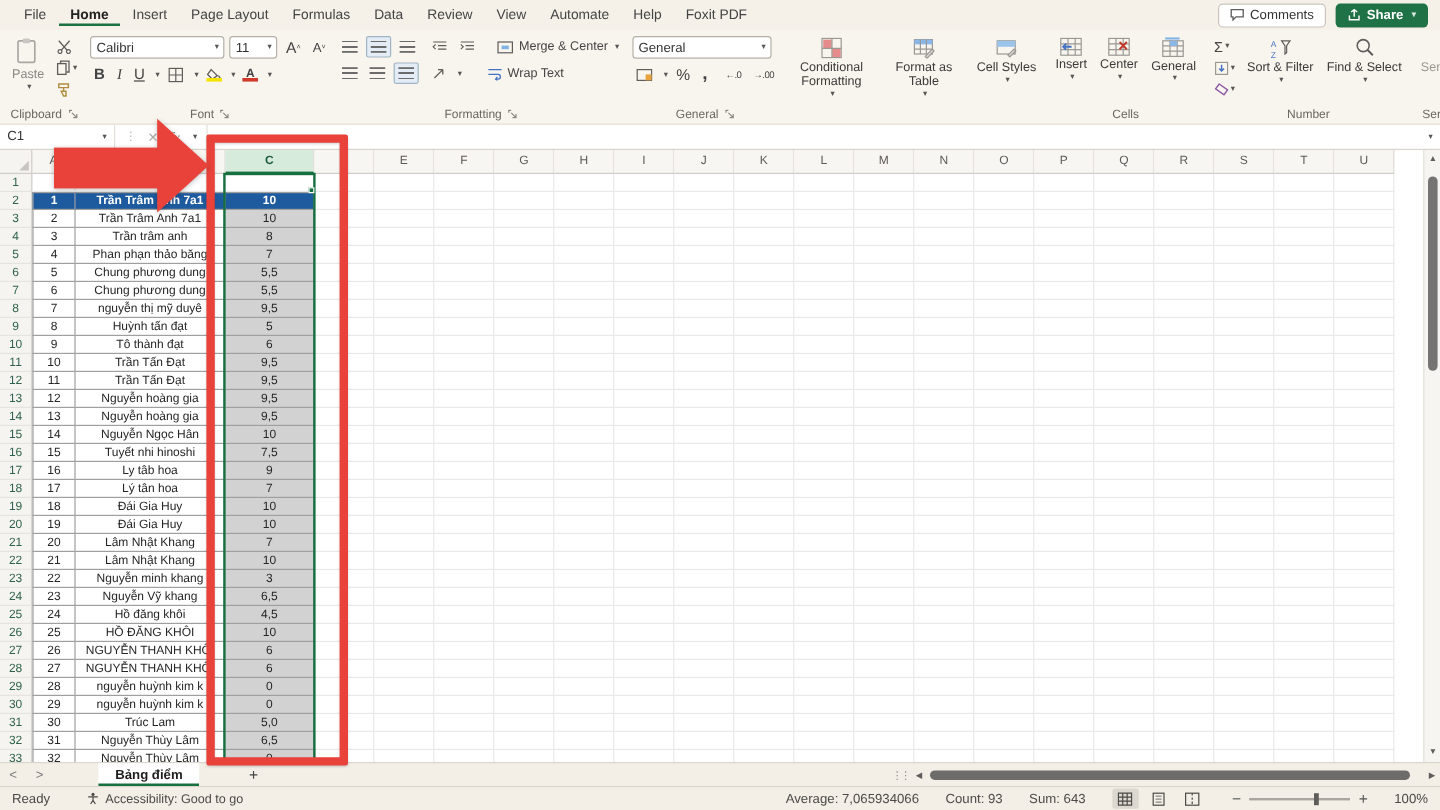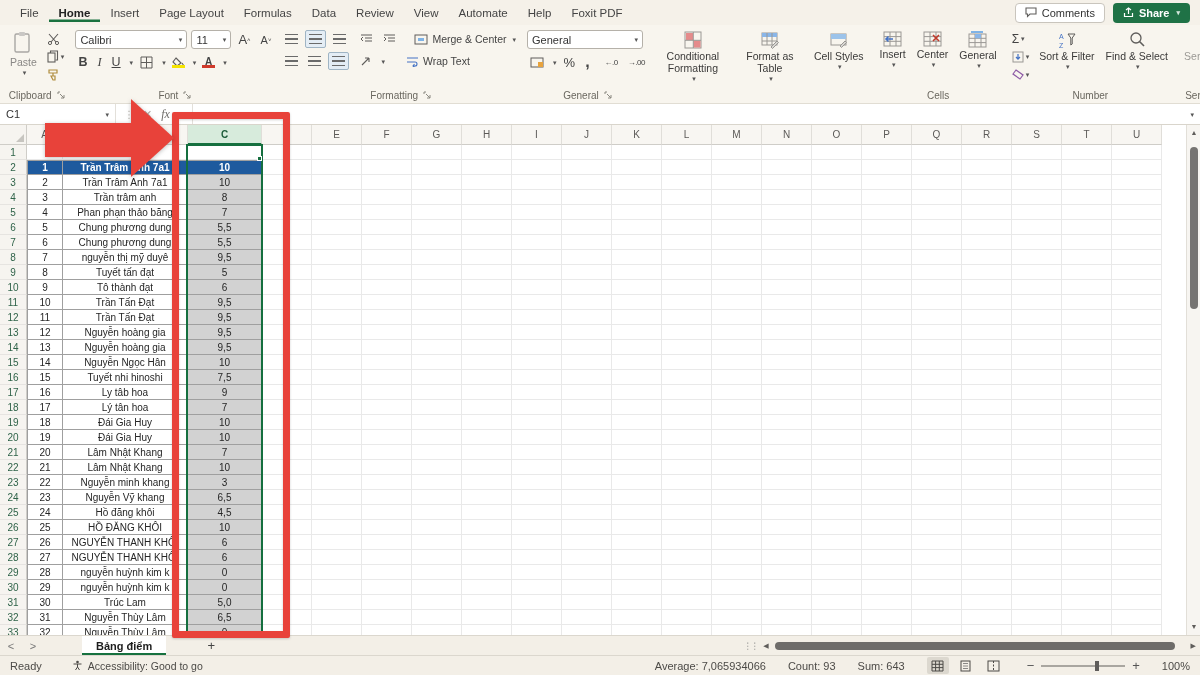--- a/index.html
+++ b/index.html
@@ -31,21 +31,21 @@
 .selbox{border:1px solid #9fb4c4;background:#e4edf5;border-radius:2px}
 .li{width:13px;height:10px;display:inline-block;background:repeating-linear-gradient(to bottom,#6b6b6b 0 1.4px,transparent 1.4px 4.3px)}
 .bar{display:block;width:13px;height:3px;margin-top:-1px}
 .stack{display:inline-flex;flex-direction:column;align-items:center;padding:0 2px}
 .mini{display:flex;flex-direction:column;gap:3px;padding-top:1px}
 .mini .tb{height:15px}
 .gray{color:#8a8886}
 .dec{font-size:8px;color:#444;letter-spacing:-.5px}
 
 #fbar{top:104px;height:21px;background:#fff;border-bottom:1px solid #d9d5cc;display:flex;align-items:center;font-size:11px}
-#namebox{width:116px;height:100%;display:flex;align-items:center;justify-content:space-between;padding:4px 6px;color:#333;border-right:1px solid #e3e0da}
+#namebox{width:96px;height:100%;display:flex;align-items:center;justify-content:space-between;padding:4px 6px;color:#333;border-right:1px solid #e3e0da}
 #fbicons{display:flex;align-items:center;gap:9px;padding:0 8px;border-right:1px solid #e3e0da;height:100%}
 #fbinput{flex:1;height:100%}
 .fx{font-family:"Liberation Serif",serif;font-style:italic;font-size:12px;color:#6e6c68}
 
 #grid{position:absolute;top:125px;left:0;width:1186px;height:510px;background:#fff;overflow:hidden}
 .hrow{display:flex;height:20px}
 .corner{width:27px;background:#f6f4f0;border-right:1px solid #cfcdc8;border-bottom:1px solid #cfcdc8;position:relative;flex:0 0 auto}
 .corner:after{content:"";position:absolute;right:2px;bottom:2px;border-left:8px solid transparent;border-bottom:8px solid #c7c5c0}
 .ch{font-size:10px;color:#5c5a58;display:flex;align-items:center;justify-content:center;border-right:1px solid #e0ded9;border-bottom:1px solid #cfcdc8;background:#f8f6f2;flex:0 0 auto}
 .ch.sel{background:#d7ebdc;color:#1d5c3a;border-bottom:2px solid #17713f;font-weight:700}
@@ -701,21 +701,21 @@
         <div class="cell" style="width: 50px;"></div>
         <div class="cell" style="width: 50px;"></div>
         <div class="cell" style="width: 50px;"></div>
         <div class="cell" style="width: 50px;"></div>
         <div class="cell" style="width: 50px;"></div>
         <div class="cell" style="width: 50px;"></div>
       </div>
       <div class="dr">
         <div class="rh">9</div>
         <div class="cell tbl tfirst" style="width: 36px;">8</div>
-        <div class="cell tbl" style="width: 125px;">Tuyết tấn đạt</div>
+        <div class="cell tbl" style="width: 125px;">Huỳnh tấn đạt</div>
         <div class="cell tbl gsel" style="width: 74px;">5</div>
         <div class="cell" style="width: 50px;"></div>
         <div class="cell" style="width: 50px;"></div>
         <div class="cell" style="width: 50px;"></div>
         <div class="cell" style="width: 50px;"></div>
         <div class="cell" style="width: 50px;"></div>
         <div class="cell" style="width: 50px;"></div>
         <div class="cell" style="width: 50px;"></div>
         <div class="cell" style="width: 50px;"></div>
         <div class="cell" style="width: 50px;"></div>

